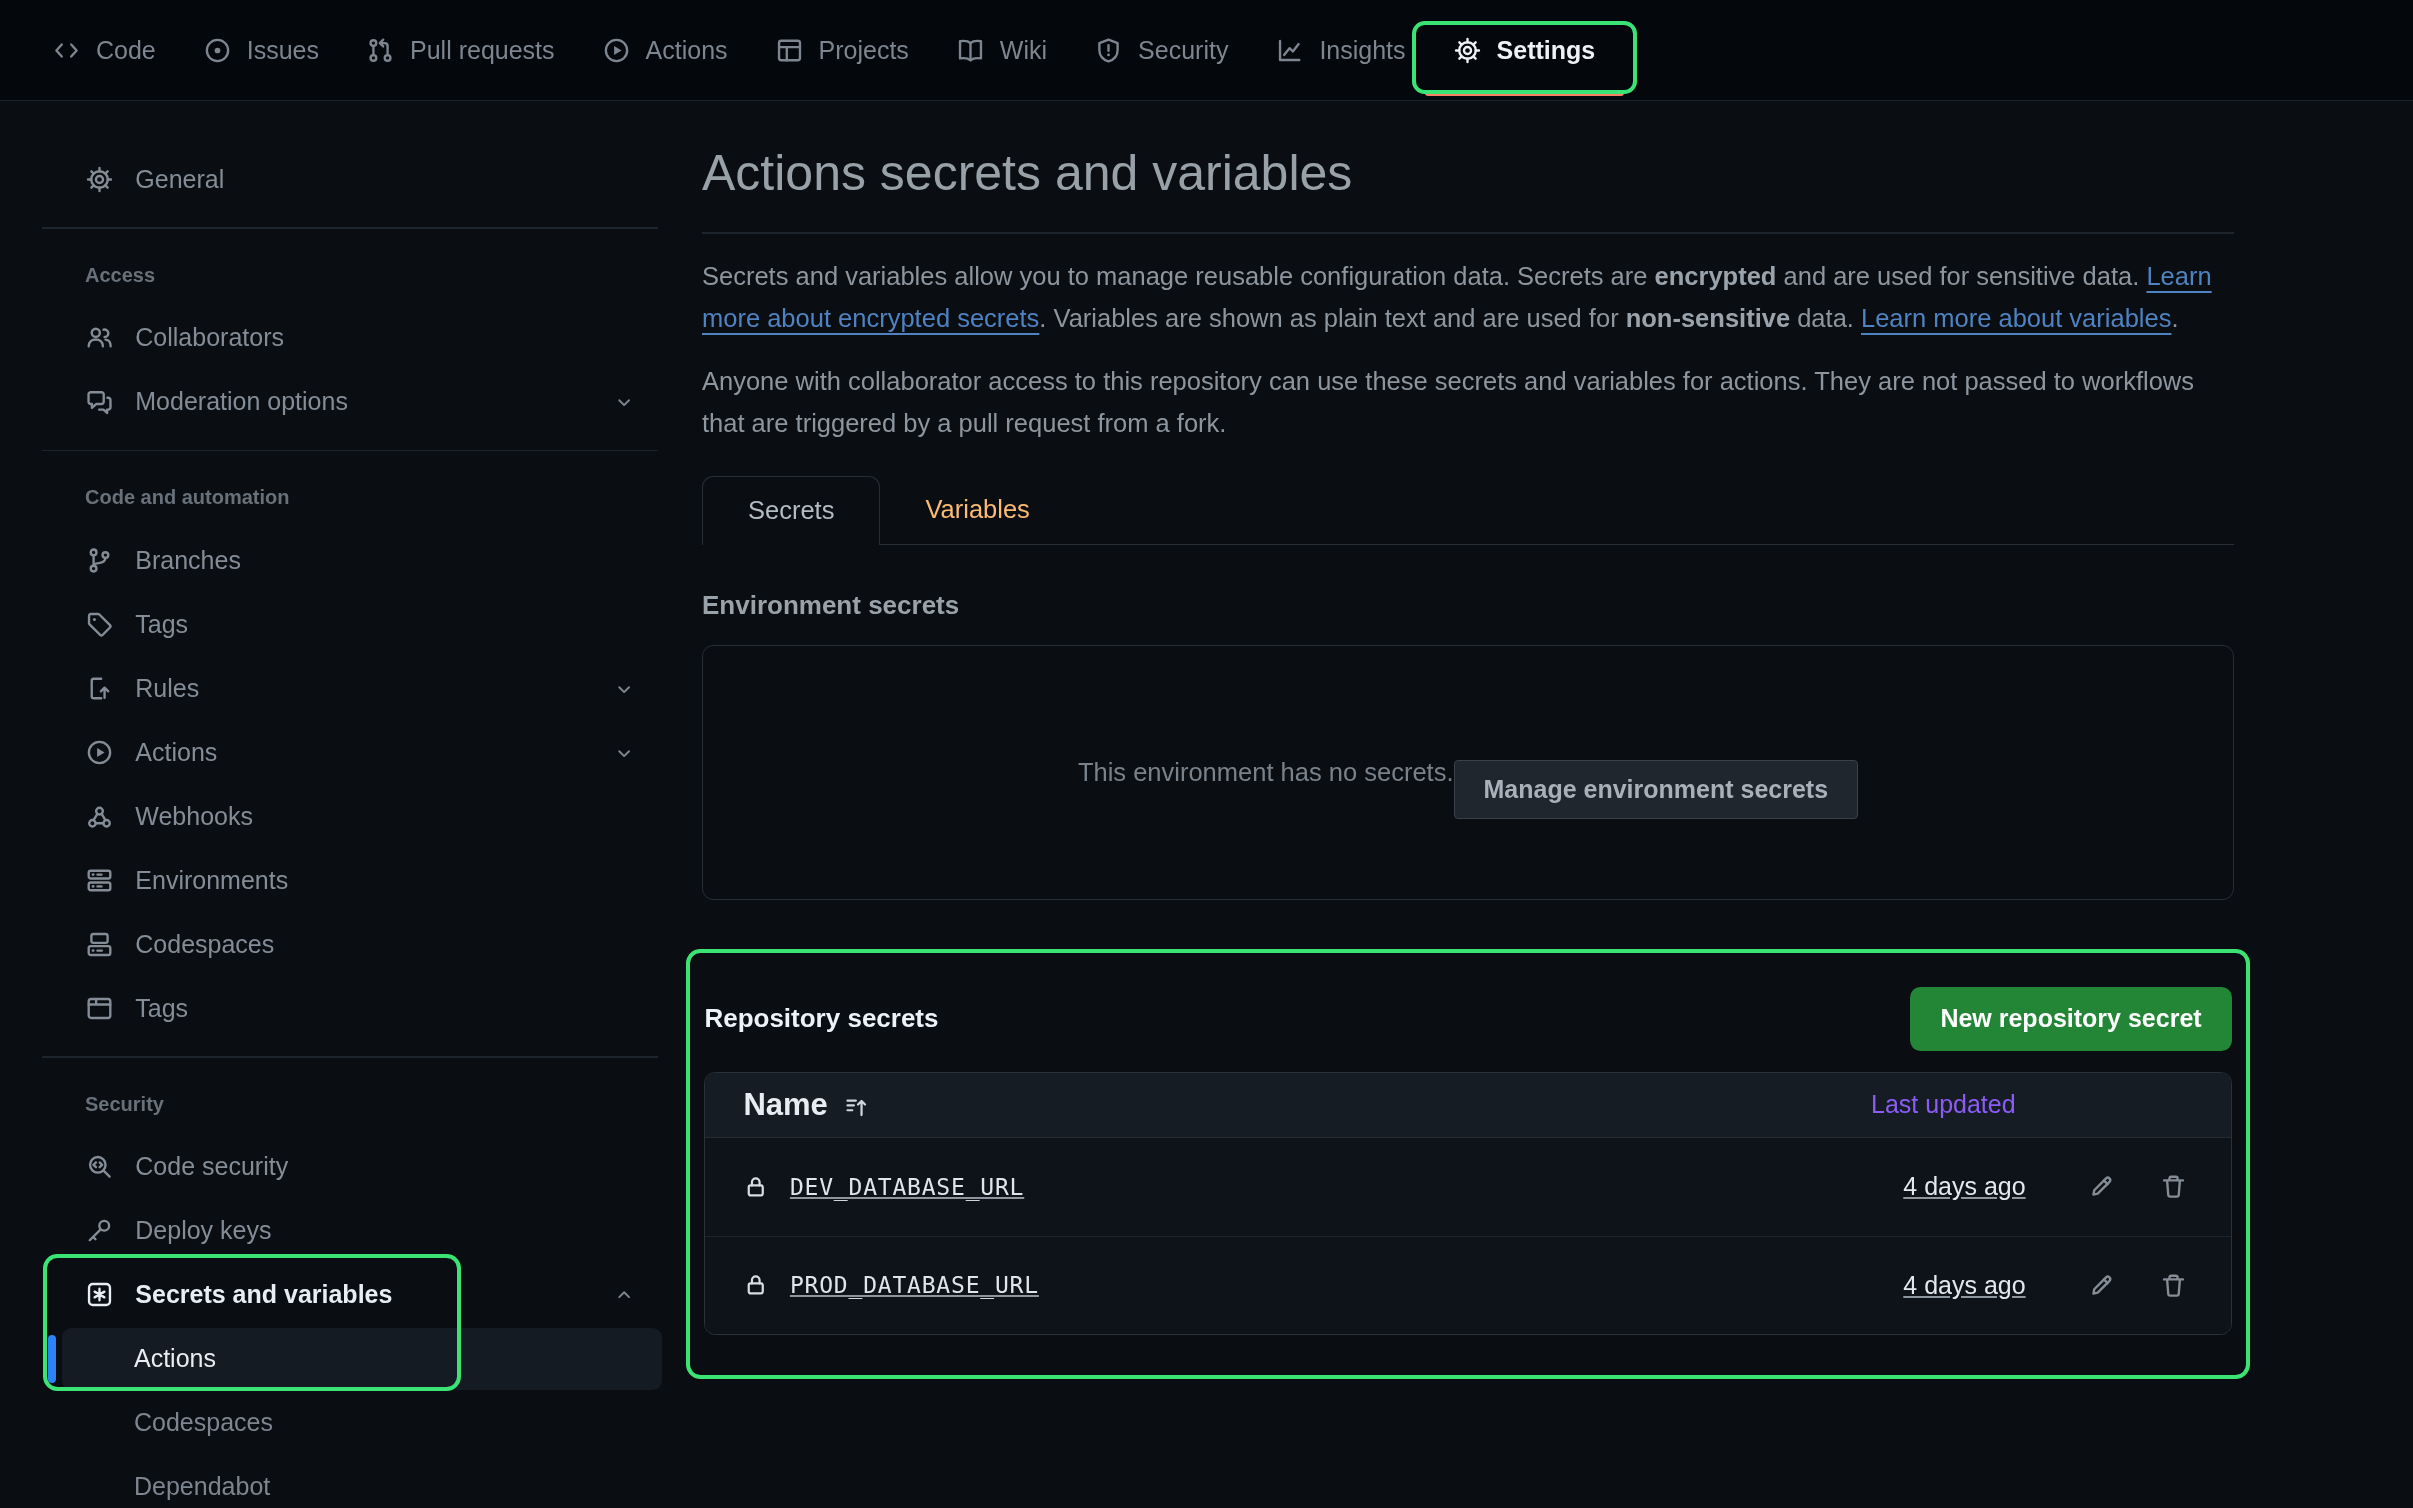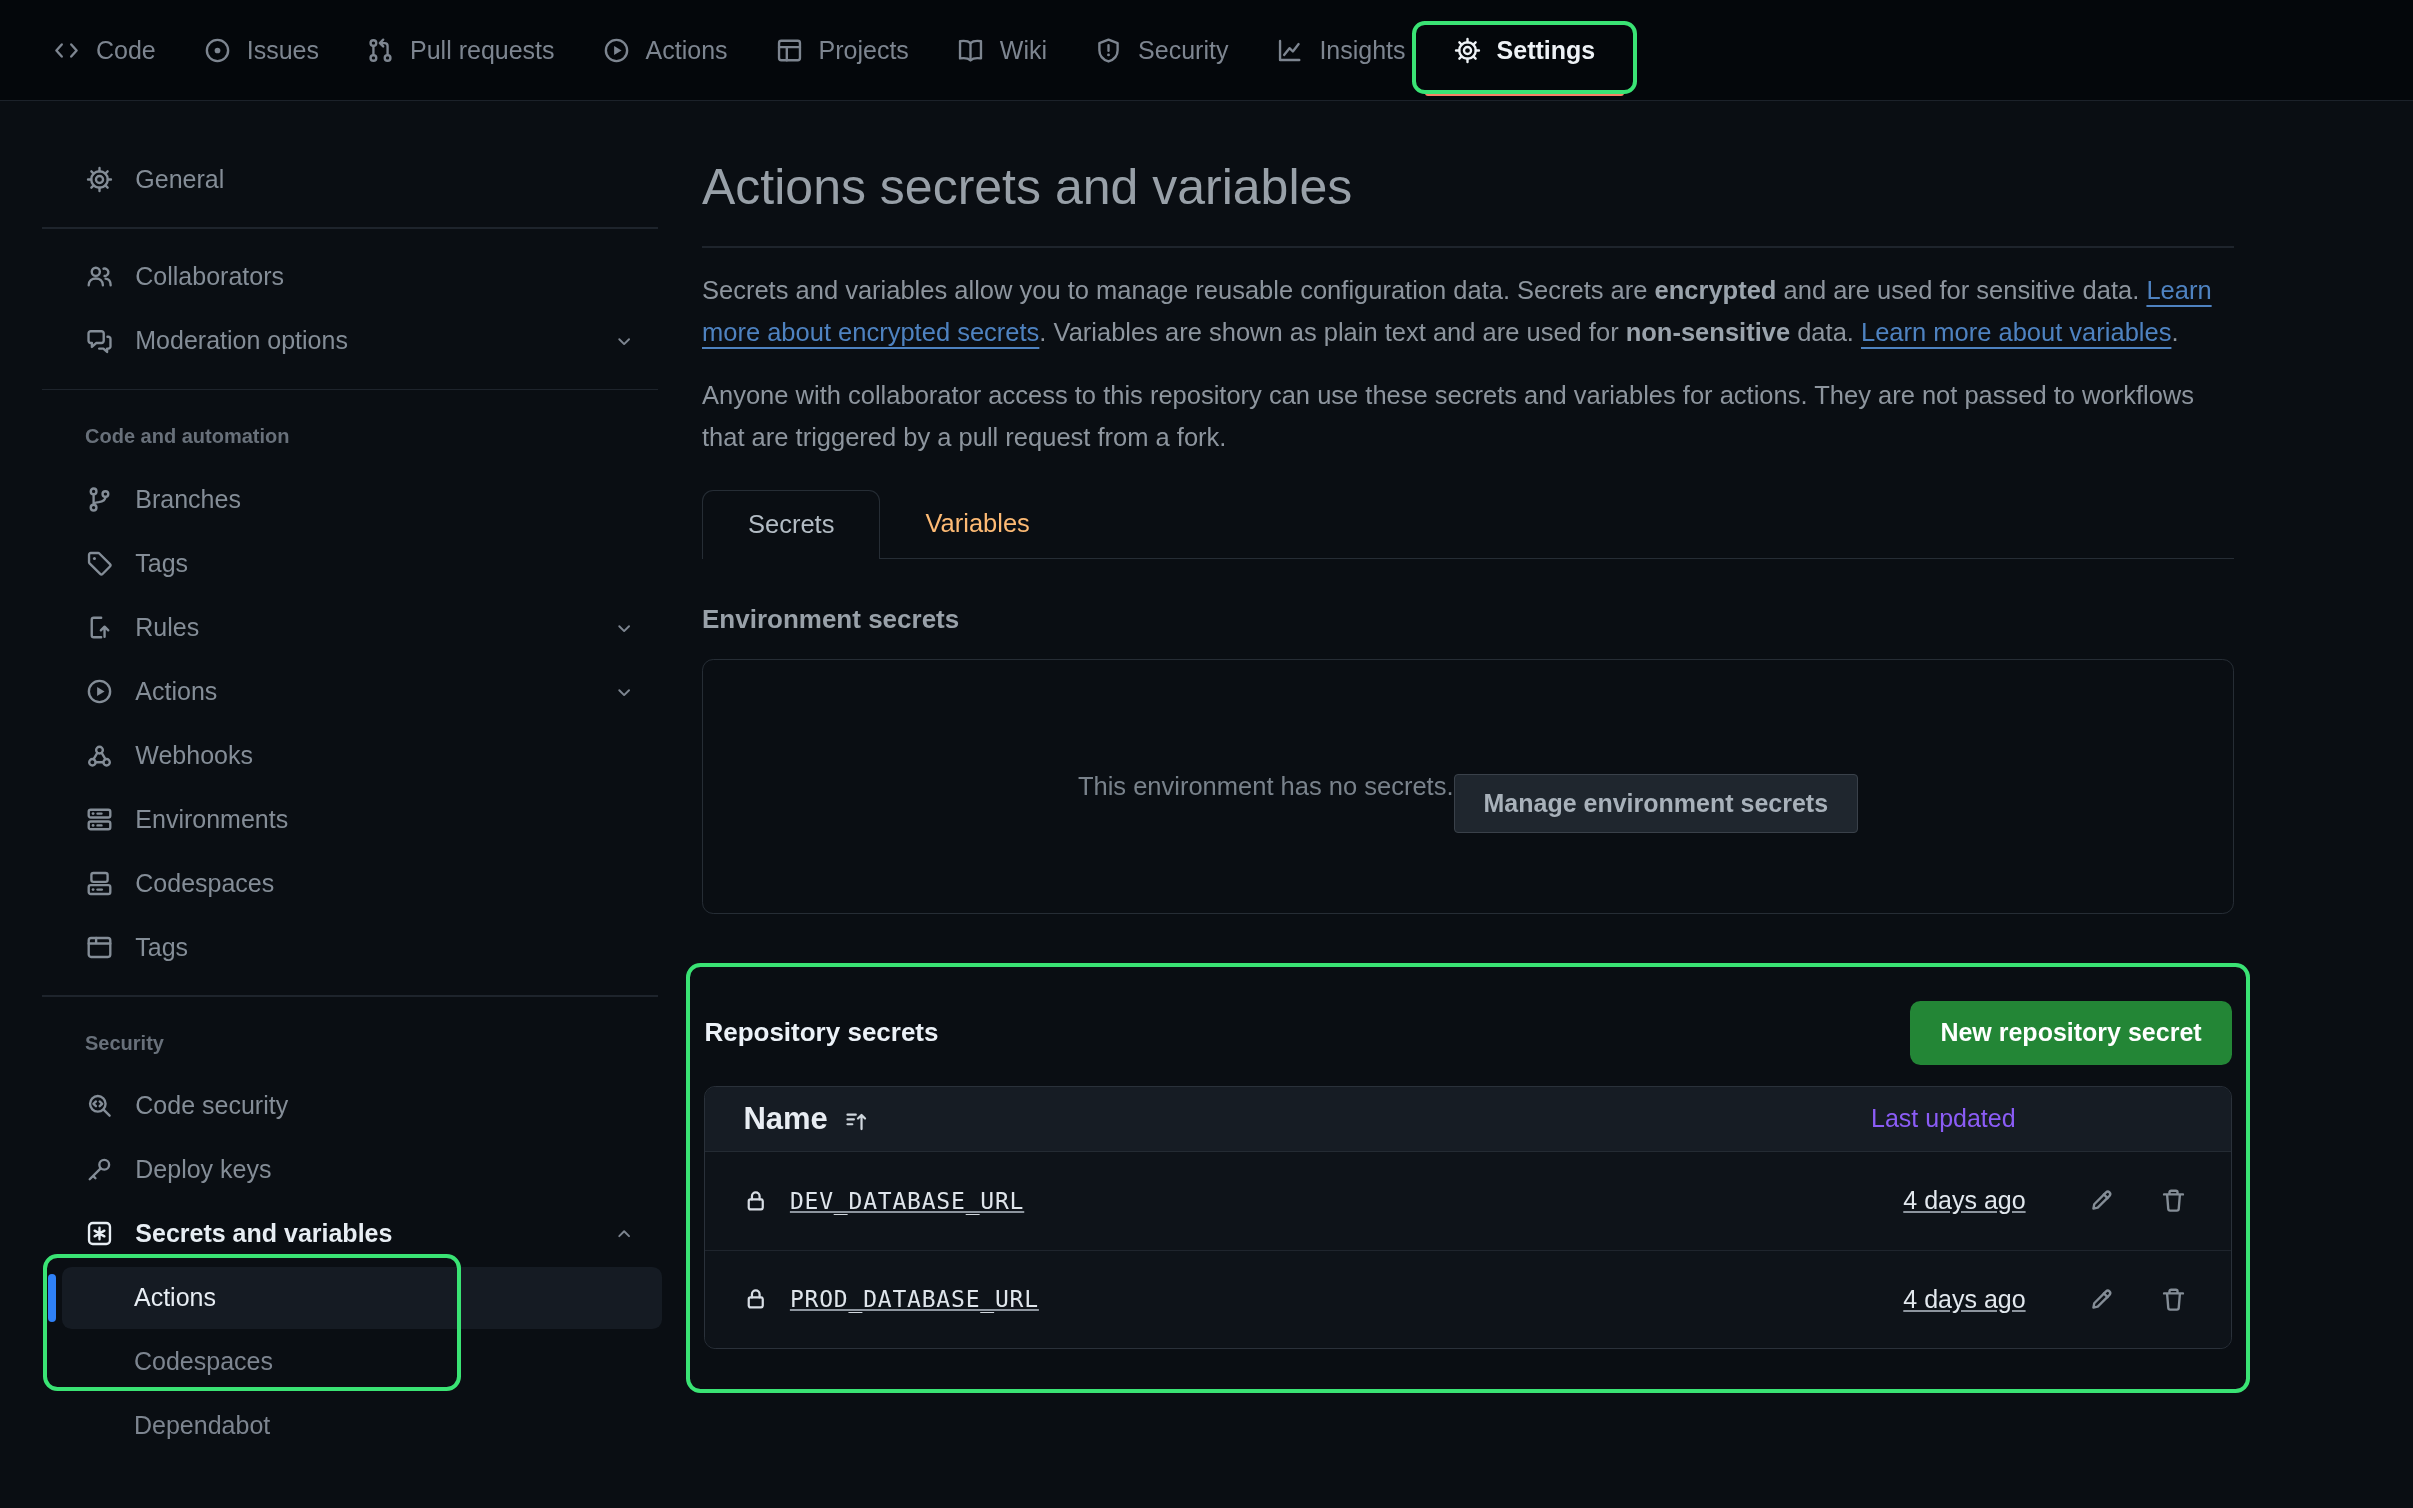--- a/index.html
+++ b/index.html
@@ -32,21 +32,21 @@
             color:#7d8590; font-size:25px; position:relative; cursor:pointer; }
   .sb-sub span { position:relative; z-index:2; }
   .sb-sub.selected { color:#e7edf3; }
   .sb-sub.selected::before { content:""; position:absolute; left:62px; right:17.6px; top:0.8px; bottom:0.8px;
                              background:#151b23; border-radius:9.6px; }
   .sb-sub.selected::after { content:""; position:absolute; left:48px; top:8px; bottom:8px; width:8px;
                             border-radius:4px; background:#2f81f7; }
   .sb-annotation { left:43px; top:1152px; width:418px; height:137px; border-radius:14.4px; }
 
   
-  .main { position:absolute; left:702px; top:102px; width:1532px; }
+  .main { position:absolute; left:702px; top:88px; width:1532px; }
   h1.page-title { font-size:50px; font-weight:400; color:#98a0a8; margin-top:56px; }
   .h1-divider { margin-top:30px; height:1.6px; background:#1e242c; }
   .intro, .para2 { margin-top:21px; font-size:25.5px; line-height:42px; color:#8d959e; }
   .intro strong, .para2 strong { color:#9aa3ac; }
   a.link { color:#4e82c0; text-decoration:underline; text-underline-offset:6.4px;
            text-decoration-thickness:1.6px; cursor:pointer; }
 
   .tabs { margin-top:32px; display:flex; border-bottom:1.6px solid #262d35; height:69px; }
   .tab { display:flex; align-items:center; padding:0 45px; font-size:25.5px; cursor:pointer; }
   .tab.active { border:1.6px solid #262d35; border-bottom:none; border-radius:11.2px 11.2px 0 0;
@@ -162,20 +162,21 @@
 <aside class="sidebar" id="sidebar">
     <div class="sb-item">
       <svg class="ic" viewBox="0 0 16 16">
         <circle cx="8" cy="8" r="4.9" fill="none" stroke="currentColor" stroke-width="1.4" stroke-linecap="round" stroke-linejoin="round"></circle>
         <circle cx="8" cy="8" r="2.1" fill="none" stroke="currentColor" stroke-width="1.4" stroke-linecap="round" stroke-linejoin="round"></circle>
         <path d="M12.9 8h1.9M11.47 11.47l1.35 1.35M8 12.9v1.9M4.53 11.47 3.18 12.82M3.1 8H1.2M4.53 4.53 3.18 3.18M8 3.1V1.2M11.47 4.53l1.35-1.35" fill="none" stroke="currentColor" stroke-width="1.4" stroke-linecap="round" stroke-linejoin="round"></path>
       </svg>
       <span>General</span>
     </div>
     <div class="sb-divider"></div>
+    <div class="sb-label">Access</div>
     <div class="sb-item">
       <svg class="ic" viewBox="0 0 16 16">
         <circle cx="5.8" cy="5.2" r="2.4" fill="none" stroke="currentColor" stroke-width="1.4" stroke-linecap="round" stroke-linejoin="round"></circle>
         <path d="M1.6 13.2c0-2.6 1.9-4 4.2-4s4.2 1.4 4.2 4" fill="none" stroke="currentColor" stroke-width="1.4" stroke-linecap="round" stroke-linejoin="round"></path>
         <path d="M10.4 3.4a2.2 2.2 0 1 1 .6 4.3M11.6 9.3c1.9.2 3 1.6 3 3.9" fill="none" stroke="currentColor" stroke-width="1.4" stroke-linecap="round" stroke-linejoin="round"></path>
       </svg>
       <span>Collaborators</span>
     </div>
     <div class="sb-item">
       <svg class="ic" viewBox="0 0 16 16">

